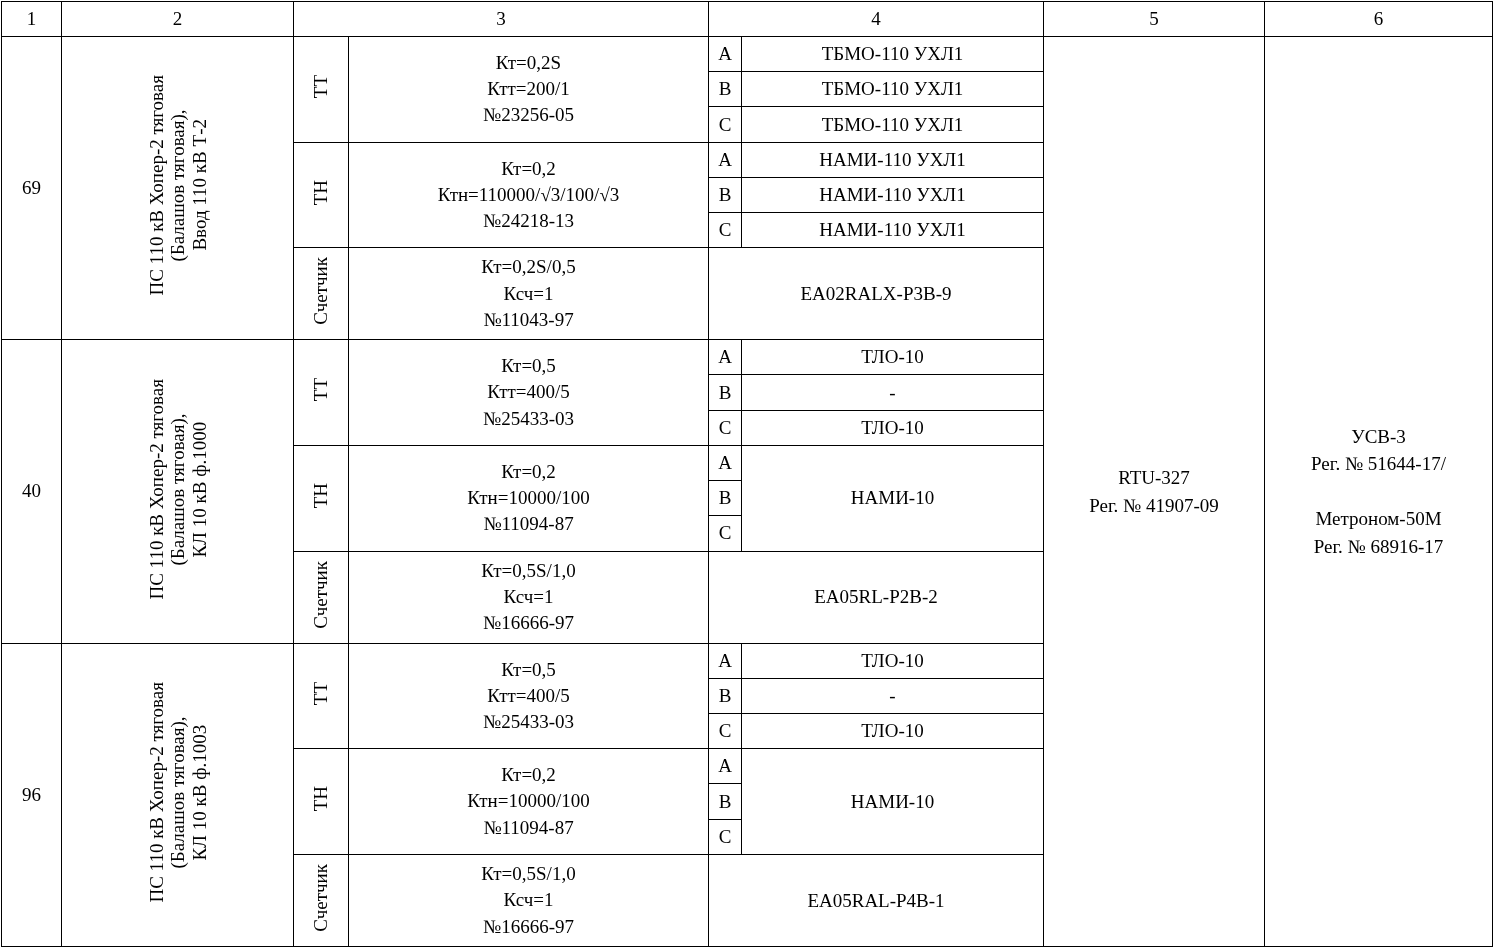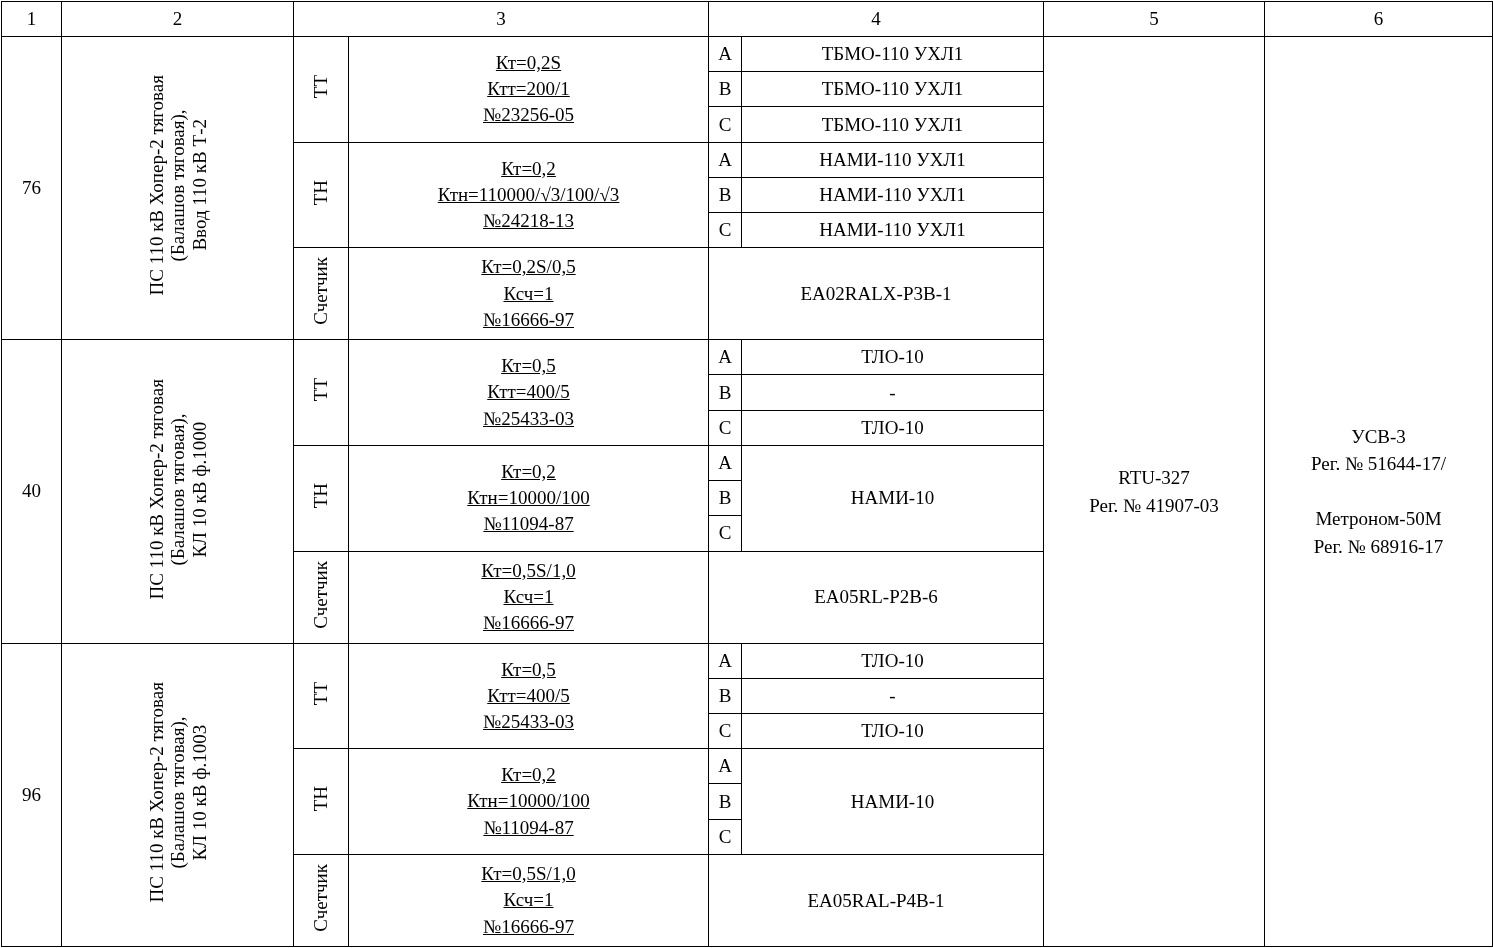--- a/index.html
+++ b/index.html
@@ -46,21 +46,20 @@
     display: inline-block;
     white-space: pre;
     line-height: 1.12;
     font-size: 19px;
     text-align: center;
   }
   .multi {
     line-height: 1.38;
     white-space: pre-line;
     font-size: 19px;
-    text-decoration: underline;
   }
   .phase {
     width: 30px;
     font-size: 18px;
   }
   .eq {
     font-size: 19px;
   }
   .blockcell {
     font-size: 19px;
@@ -88,36 +87,36 @@
         <tr class="hdr">
       <td>1</td>
       <td>2</td>
       <td colspan="2">3</td>
       <td colspan="2">4</td>
       <td>5</td>
       <td>6</td>
     </tr>
 
     <tr>
-      <td rowspan="7">76</td>
+      <td rowspan="7">69</td>
       <td rowspan="7" class="vert">
         <span class="vtext">ПС 110 кВ Хопер-2 тяговая
 (Балашов тяговая),
 Ввод 110 кВ Т-2</span>
       </td>
       <td rowspan="3" class="vert">
         <span class="vtext">ТТ</span>
       </td>
       <td rowspan="3" class="multi">Кт=0,2S
 Ктт=200/1
 №23256-05</td>
       <td class="phase">A</td>
       <td class="eq">ТБМО-110 УХЛ1</td>
       <td rowspan="21" class="blockcell">RTU-327
-Рег. № 41907-03</td>
+Рег. № 41907-09</td>
       <td rowspan="21" class="blockcell">УСВ-3
 Рег. № 51644-17/
 
 Метроном-50М
 Рег. № 68916-17</td>
     </tr>
     <tr>
       <td class="phase">B</td>
       <td class="eq">ТБМО-110 УХЛ1</td>
     </tr>
@@ -144,22 +143,22 @@
       <td class="phase">C</td>
       <td class="eq">НАМИ-110 УХЛ1</td>
     </tr>
 
     <tr style="height:92px">
       <td class="vert">
         <span class="vtext">Счетчик</span>
       </td>
       <td class="multi">Кт=0,2S/0,5
 Ксч=1
-№16666-97</td>
-      <td colspan="2" class="eq">EA02RALX-P3B-1</td>
+№11043-97</td>
+      <td colspan="2" class="eq">EA02RALX-P3B-9</td>
     </tr>
 
     <tr>
       <td rowspan="7">40</td>
       <td rowspan="7" class="vert">
         <span class="vtext">ПС 110 кВ Хопер-2 тяговая
 (Балашов тяговая),
 КЛ 10 кВ ф.1000</span>
       </td>
       <td rowspan="3" class="vert">
@@ -197,21 +196,21 @@
       <td class="phase">C</td>
     </tr>
 
     <tr style="height:92px">
       <td class="vert">
         <span class="vtext">Счетчик</span>
       </td>
       <td class="multi">Кт=0,5S/1,0
 Ксч=1
 №16666-97</td>
-      <td colspan="2" class="eq">EA05RL-P2B-6</td>
+      <td colspan="2" class="eq">EA05RL-P2B-2</td>
     </tr>
 
     <tr>
       <td rowspan="7">96</td>
       <td rowspan="7" class="vert">
         <span class="vtext">ПС 110 кВ Хопер-2 тяговая
 (Балашов тяговая),
 КЛ 10 кВ ф.1003</span>
       </td>
       <td rowspan="3" class="vert">

